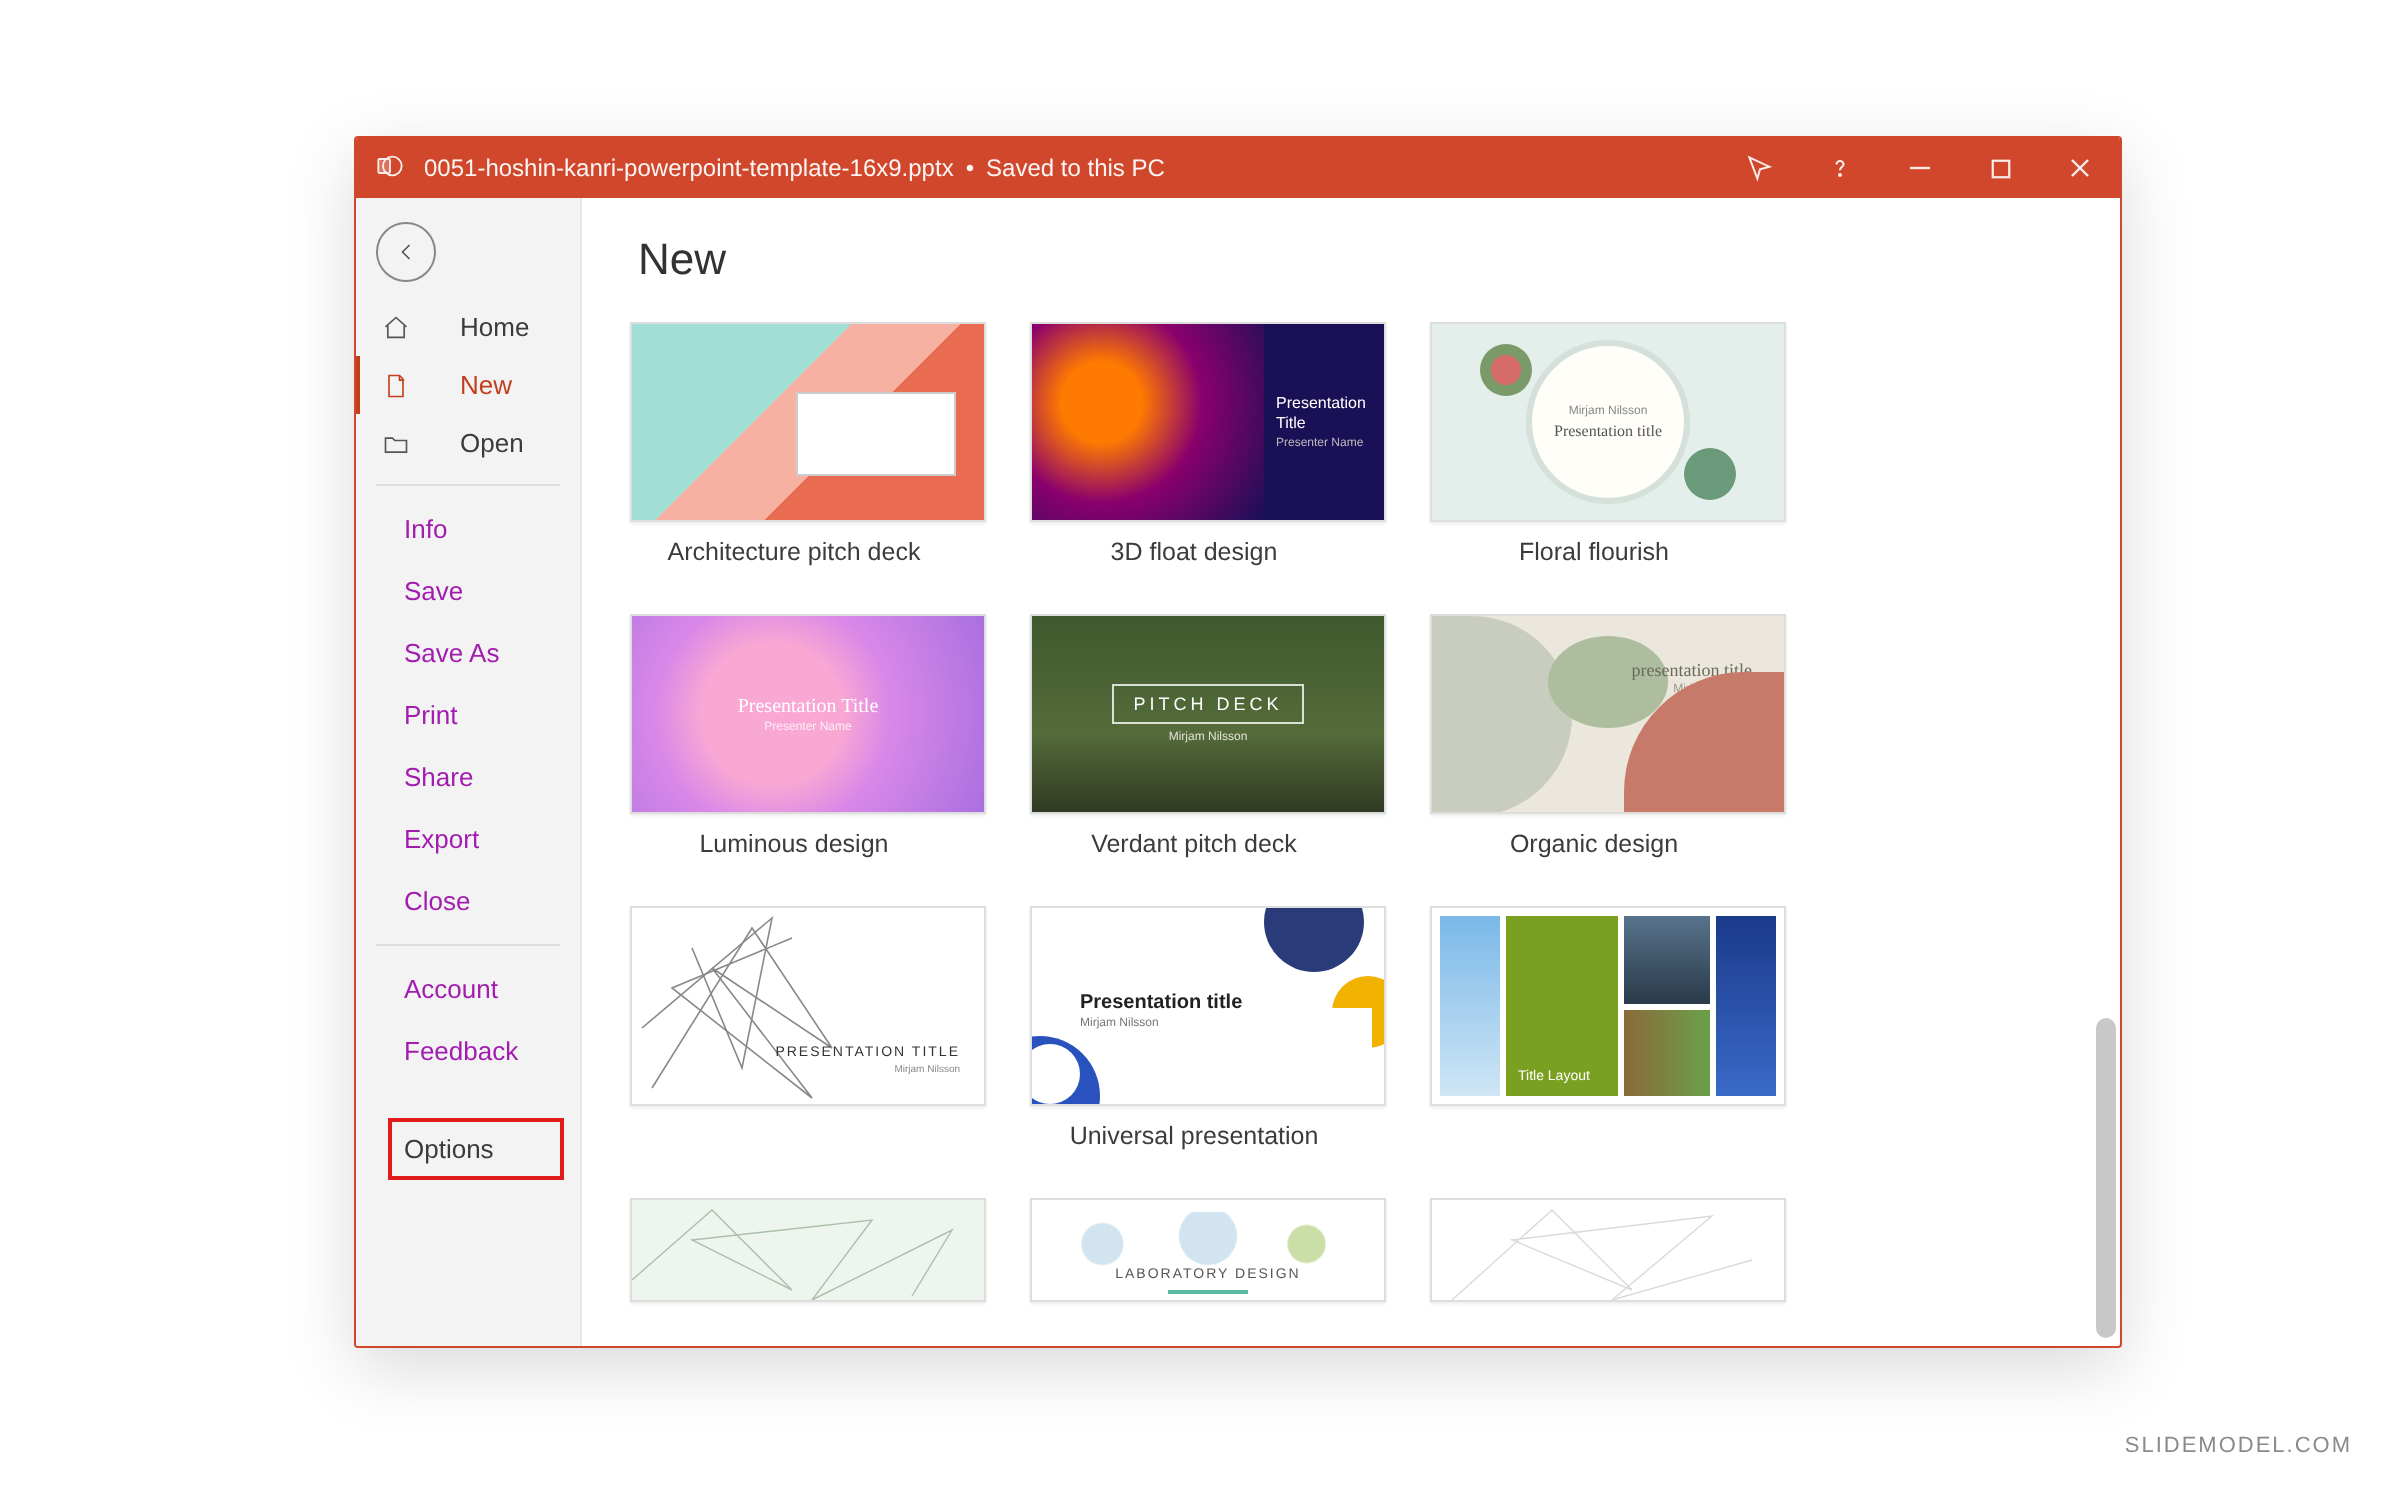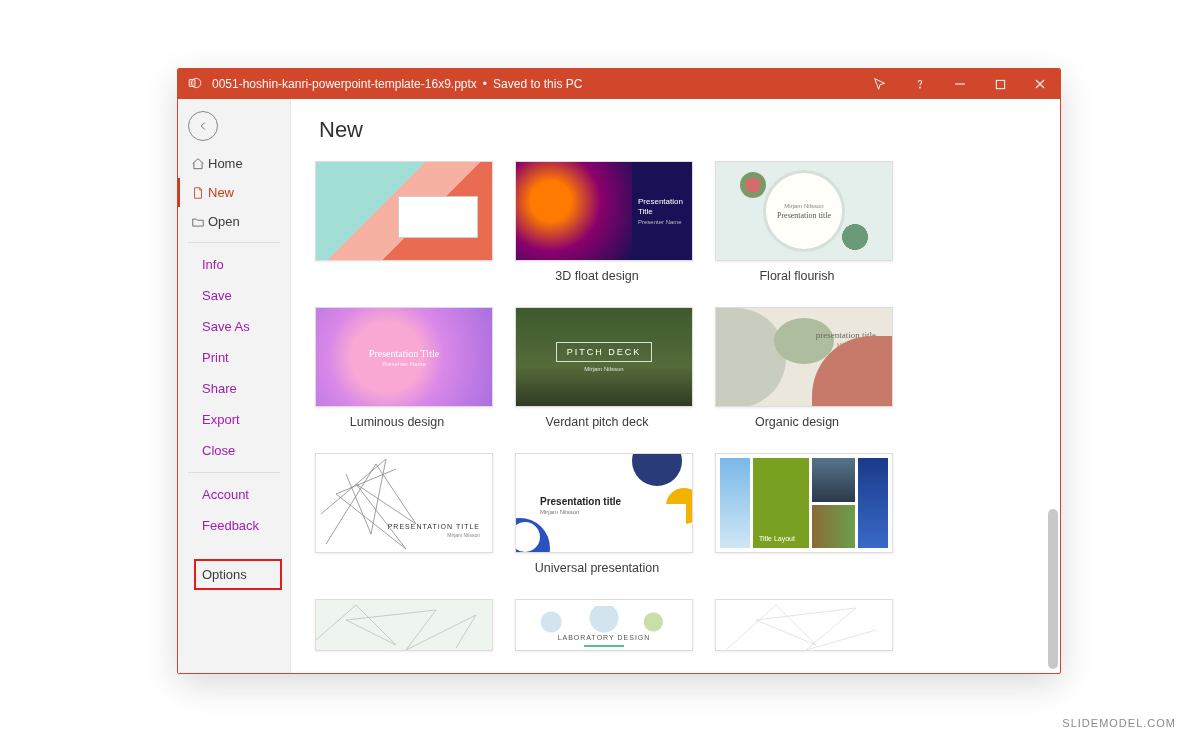--- a/index.html
+++ b/index.html
@@ -33,21 +33,21 @@
   .sidebar {
     width: 113px;
     background: #f3f3f3;
     border-right: 1px solid #e5e5e5;
     display:flex; flex-direction:column;
     padding-top: 8px;
     font-size: 13px;
     color: #3b3b3b;
   }
   .back-btn { width:30px; height:30px; border:1px solid #888; border-radius:50%; margin:4px 0 8px 10px; display:flex; align-items:center; justify-content:center; }
-  .nav-item { display:flex; align-items:center; gap:2px; padding:7px 10px 7px 12px; cursor:default; }
+  .nav-item { display:flex; align-items:center; gap:24px; padding:7px 10px 7px 12px; cursor:default; }
   .nav-item.selected { color:#c43e1c; border-left:2px solid #c43e1c; padding-left:10px; }
   .nav-item .ico { width:16px; display:flex; justify-content:center; }
   .nav-sep { height:1px; background:#ddd; margin:6px 10px; }
   .sub-item { padding:8px 10px 8px 24px; font-size:13px; color:#a21caf; }
   .highlight-box { border:2px solid #e21b1b; margin:18px 8px 2px 16px; padding:6px 6px; font-size:13px; color:#3b3b3b; }
   .content { flex:1; overflow:auto; position:relative; }
   .content-inner { padding: 12px 24px 0 24px; }
   .page-title { font-size:22px; font-weight:400; color:#323232; margin: 6px 0 18px 4px; }
   .grid { display:grid; grid-template-columns: repeat(3, 178px); column-gap:22px; row-gap:10px; }
   .tile { width:164px; }
@@ -221,20 +221,21 @@
     <div class="content">
       <div class="content-inner">
         <div class="page-title">New</div>
 
         <div class="grid">
 
           <div class="tile">
             <div class="thumb t-arch">
               <span class="pd">PITCH DECK</span>
             </div>
+            <div class="tile-label">Architecture pitch deck</div>
           </div>
 
           <div class="tile">
             <div class="thumb t-float">
               <div class="l"></div>
               <div class="r">
                   <span class="tt">Presentation Title</span>
                   <span class="st">Presenter Name</span>
                 </div>
             </div>

